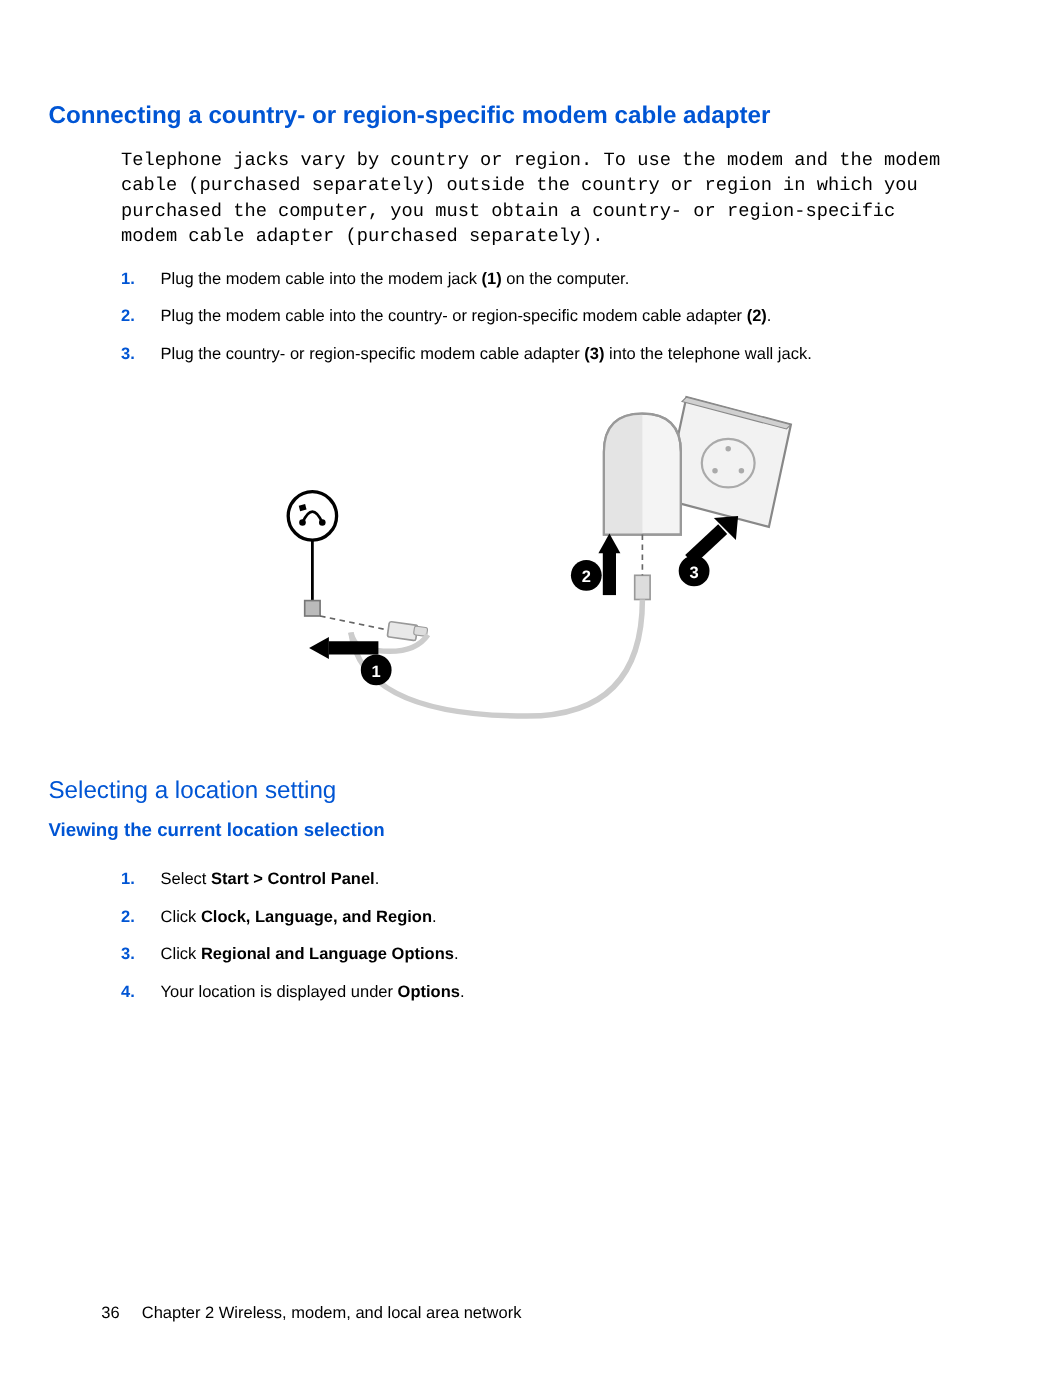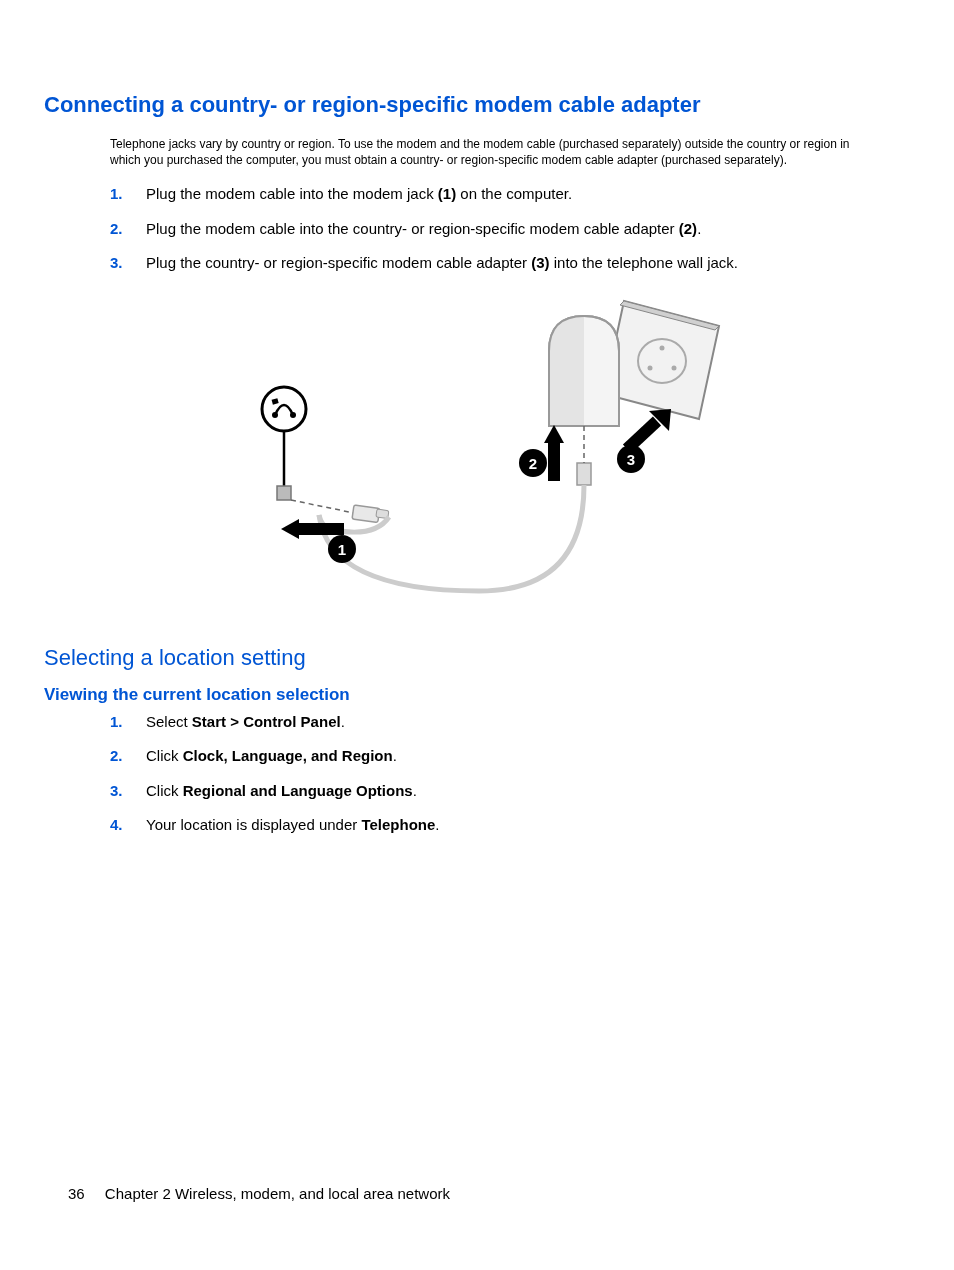--- a/index.html
+++ b/index.html
@@ -24,29 +24,30 @@
   h2.blue {
     color: #0055d4;
     font-size: 22px;
     font-weight: normal;
     margin: 0 0 14px 0;
   }
   h3.blue {
     color: #0055d4;
     font-size: 17px;
     font-weight: bold;
-    margin: 0 0 7px 0;
+    margin: 0 0 25px 0;
   }
   .body-indent {
     margin-left: 66px;
   }
   p {
-    font-size: 12px;
+    font-size: 17px;
     line-height: 1.35;
     margin: 0 0 16px 0;
+    font-family: Liberation Mono, monospace;
   }
   .ol-block {
     margin-left: 66px;
   }
   .ol-item {
     display: flex;
     align-items: baseline;
     margin-bottom: 14px;
     font-size: 15px;
     line-height: 1.35;
@@ -62,21 +63,21 @@
   .figure {
     margin: 18px auto 34px auto;
     width: 560px;
     height: 320px;
     position: relative;
   }
   .figure svg { width: 100%; height: 100%; }
 
   .footer {
     position: absolute;
-    left: 68px;
+    left: 92px;
     bottom: 68px;
     font-size: 15px;
   }
   .footer .pg { margin-right: 16px; }
 </style>
 </head>
 <body>
 
 <div class="page">
 
@@ -176,21 +177,21 @@
       <div class="ol-item">
         <span class="ol-num">2.</span>
         <span class="ol-text">Click <span class="bold">Clock, Language, and Region</span>.</span>
       </div>
       <div class="ol-item">
         <span class="ol-num">3.</span>
         <span class="ol-text">Click <span class="bold">Regional and Language Options</span>.</span>
       </div>
       <div class="ol-item">
         <span class="ol-num">4.</span>
-        <span class="ol-text">Your location is displayed under <span class="bold">Telephone</span>.</span>
+        <span class="ol-text">Your location is displayed under <span class="bold">Options</span>.</span>
       </div>
     </div>
 
 </div>
 
 <div class="footer">
   <span class="pg">36</span>
   <span>Chapter 2   Wireless, modem, and local area network</span>
 </div>
 

